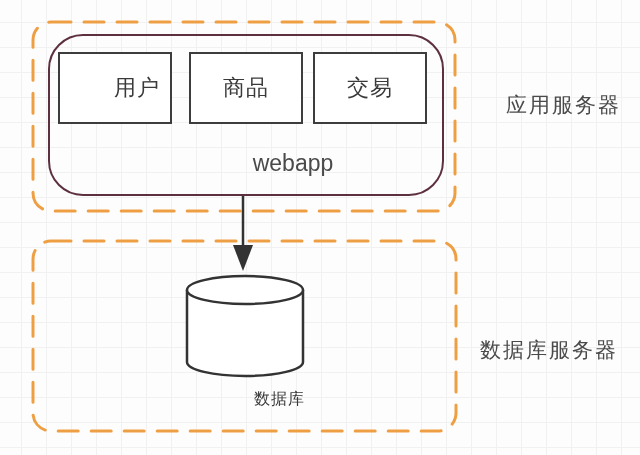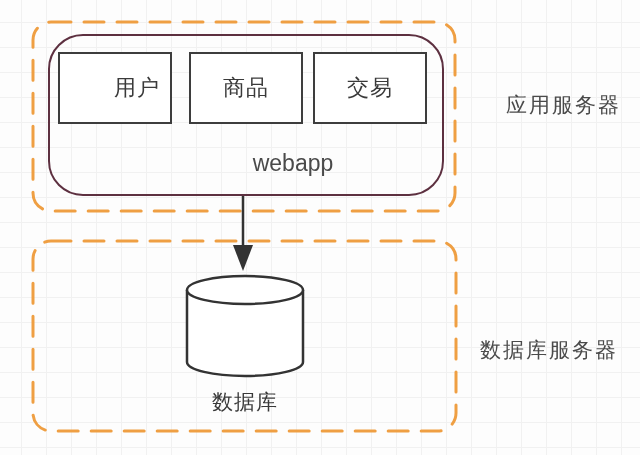--- a/index.html
+++ b/index.html
@@ -36,21 +36,21 @@
   .box-trade{left:313px;}
   .webapp-label{
     left:49px;top:152px;width:408px;
     text-align:center;font-size:23px;color:#4a4a4a;margin-left:40px;
   }
   .server-label{font-size:21px;color:#4a4a4a;letter-spacing:2px;}
   .app-server-label{left:506px;top:94px;}
   .db-server-label{left:480px;top:339px;}
   .database-label{
     left:185px;top:391px;width:120px;
-    text-align:center;font-size:21px;color:#383838;letter-spacing:1px;
+    text-align:right;font-size:16px;color:#383838;letter-spacing:1px;
   }
 </style>
 </head>
 <body>
 
 <div class="canvas">
 
   <svg class="shapes" viewBox="0 0 640 455" xmlns="http://www.w3.org/2000/svg">
 
     <rect x="33" y="22" width="422" height="189" rx="18" fill="none" stroke-width="3" stroke-dasharray="20 13" stroke-linecap="round" stroke="#ef9f43"></rect>

